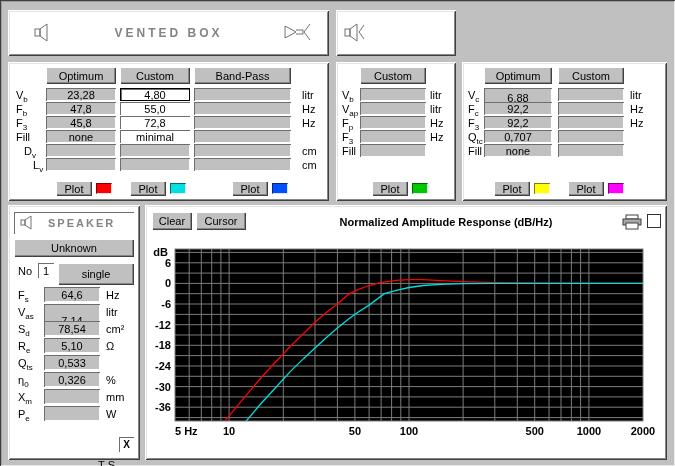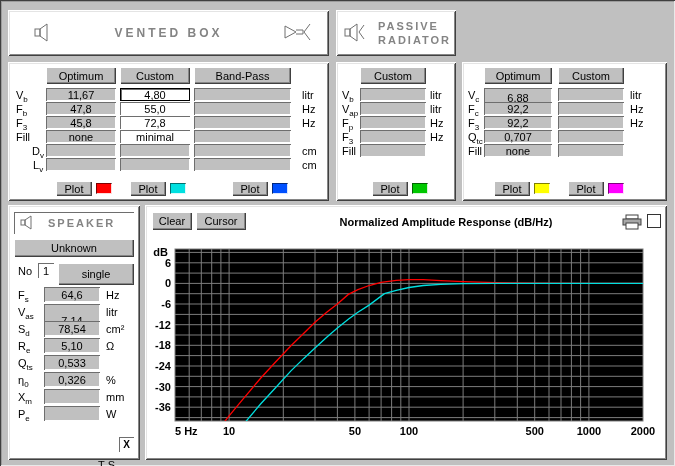--- a/index.html
+++ b/index.html
@@ -65,51 +65,47 @@
           <rect x="1" y="7" width="5" height="7"></rect>
           <path d="M6 7 L13 2 V19 L6 14 Z"></path>
           <path d="M20 3 L15 10 L20 17"></path>
         </g>
       <g fill="none" stroke="#707070">
           <rect x="1" y="7" width="5" height="7"></rect>
           <path d="M6 7 L13 2 V19 L6 14 Z"></path>
           <path d="M20 3 L15 10 L20 17"></path>
         </g>
     </svg>
-    <div style="position:absolute;left:42px;top:9px;line-height:14px;">
-      <div class="emboss" style="font-size:11px;letter-spacing:2px;">PASSIVE</div>
-      <div class="emboss" style="font-size:11px;letter-spacing:2px;">RADIATOR</div>
-    </div>
   </div>
 
 
   <div class="panel" id="vented-table" style="left:8px;top:62px;width:321px;height:139px;">
       <div class="btn" style="left: 38px; top: 5px; width: 70px; height: 17px;">Optimum</div>
       <div class="btn" style="left: 112px; top: 5px; width: 70px; height: 17px;">Custom</div>
       <div class="btn" style="left: 186px; top: 5px; width: 97px; height: 17px;">Band-Pass</div>
       <span class="rowlabel" style="left: 8px; top: 26px;">V<sub>b</sub></span>
-      <div class="cell" style="left: 38px; top: 26px; width: 70px; height: 13px;">11,67</div>
+      <div class="cell" style="left: 38px; top: 26px; width: 70px; height: 13px;">23,28</div>
       <div class="cell white focus" style="left: 112px; top: 26px; width: 70px; height: 13px;">4,80</div>
       <div class="cell" style="left: 186px; top: 26px; width: 97px; height: 13px;"></div>
       <span class="unit" style="left: 294px; top: 26px;">litr</span>
       <span class="rowlabel" style="left: 8px; top: 40px;">F<sub>b</sub></span>
       <div class="cell" style="left: 38px; top: 40px; width: 70px; height: 13px;">47,8</div>
       <div class="cell white" style="left: 112px; top: 40px; width: 70px; height: 13px;">55,0</div>
       <div class="cell" style="left: 186px; top: 40px; width: 97px; height: 13px;"></div>
       <span class="unit" style="left: 294px; top: 40px;">Hz</span>
       <span class="rowlabel" style="left: 8px; top: 54px;">F<sub>3</sub></span>
       <div class="cell" style="left: 38px; top: 54px; width: 70px; height: 13px;">45,8</div>
       <div class="cell white" style="left: 112px; top: 54px; width: 70px; height: 13px;">72,8</div>
       <div class="cell" style="left: 186px; top: 54px; width: 97px; height: 13px;"></div>
       <span class="unit" style="left: 294px; top: 54px;">Hz</span>
       <span class="rowlabel" style="left: 8px; top: 68px;">Fill</span>
       <div class="cell" style="left: 38px; top: 68px; width: 70px; height: 13px;">none</div>
       <div class="cell white" style="left: 112px; top: 68px; width: 70px; height: 13px;">minimal</div>
       <div class="cell" style="left: 186px; top: 68px; width: 97px; height: 13px;"></div>
-      <span class="rowlabel" style="left: 24px; top: 82px; text-align: center;">D<sub>v</sub></span>
+      <span class="rowlabel" style="left: 16px; top: 82px; text-align: center;">D<sub>v</sub></span>
       <div class="cell" style="left: 38px; top: 82px; width: 70px; height: 13px;"></div>
       <div class="cell" style="left: 112px; top: 82px; width: 70px; height: 13px;"></div>
       <div class="cell" style="left: 186px; top: 82px; width: 97px; height: 13px;"></div>
       <span class="unit" style="left: 294px; top: 82px;">cm</span>
       <span class="rowlabel" style="left: 8px; top: 96px; padding-left: 17px;">L<sub>v</sub></span>
       <div class="cell" style="left: 38px; top: 96px; width: 70px; height: 13px;"></div>
       <div class="cell" style="left: 112px; top: 96px; width: 70px; height: 13px;"></div>
       <div class="cell" style="left: 186px; top: 96px; width: 97px; height: 13px;"></div>
       <span class="unit" style="left: 294px; top: 96px;">cm</span>
       <div class="btn" style="left: 48px; top: 119px; width: 36px; height: 15px;">Plot</div>

